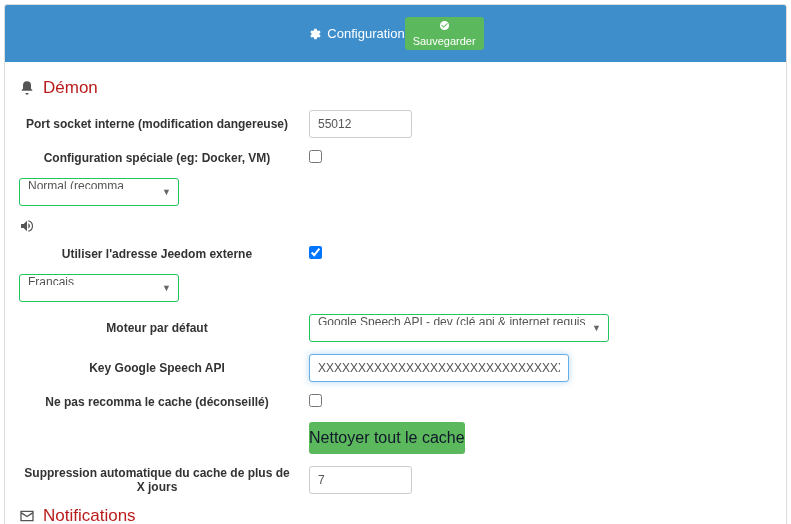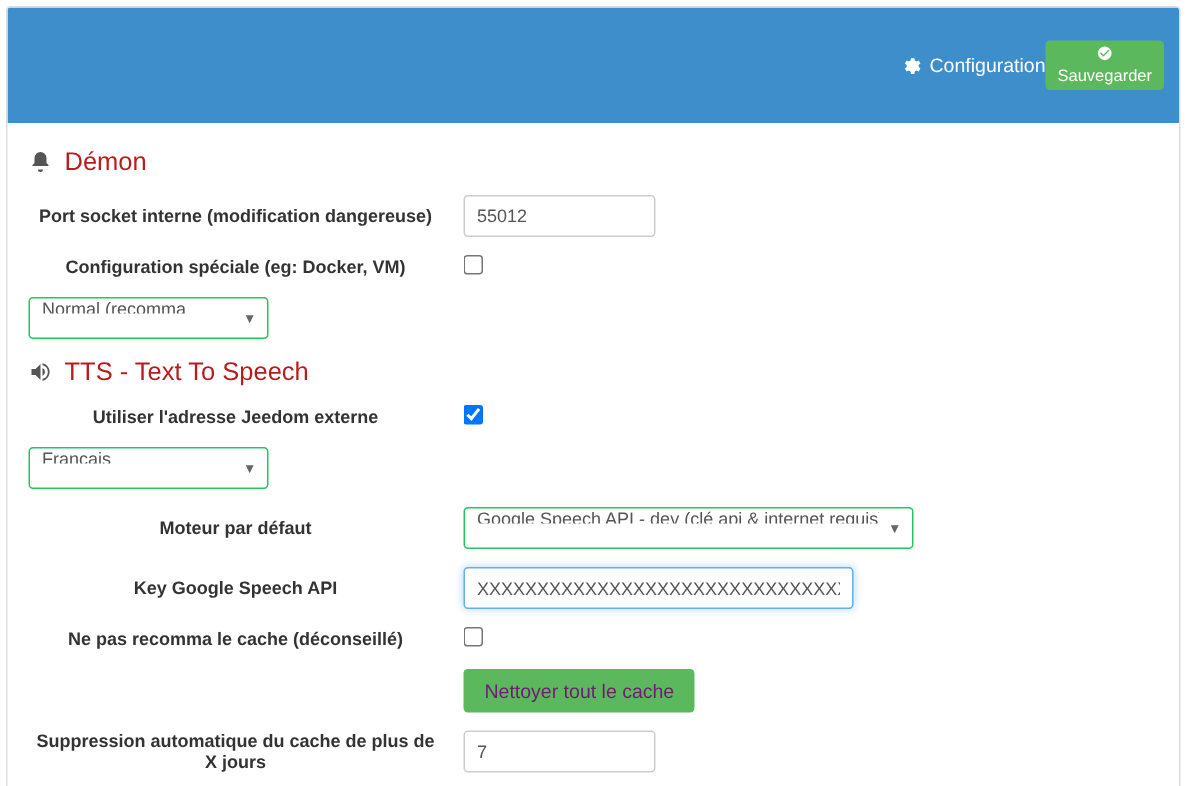--- a/index.html
+++ b/index.html
@@ -1,38 +1,38 @@
 <!DOCTYPE html>
 <html><head>
 <meta charset="utf-8">
 <style>
 * { box-sizing: border-box; margin: 0; padding: 0; }
 body { font-family: -apple-system, BlinkMacSystemFont, "Segoe UI", Arial, sans-serif; background: #fff; padding: 4px; font-size: 13px; color: #333; }
 .panel { border: 1px solid #ddd; border-radius: 3px; overflow: hidden; }
-.panel-header { background: #3e8ecc; color: #fff; padding: 22px 10px; display: flex; align-items: center; justify-content: flex-end; font-size: 13px; }
+.panel-header { background: #3e8ecc; color: #fff; padding: 12px 10px; display: flex; align-items: center; justify-content: center; font-size: 13px; }
 .panel-header-left { display: flex; align-items: center; gap: 6px; }
 .panel-header-left svg { width: 14px; height: 14px; fill: #fff; }
 .save-btn { background: #5cb85c; color: #fff; border: none; border-radius: 3px; padding: 3px 8px; font-size: 11px; display: flex; align-items: center; gap: 4px; cursor: pointer; flex-direction: column; }
 .save-btn svg { width: 11px; height: 11px; fill: #fff; }
 .panel-body { padding: 10px 14px; }
 .section-title { display: flex; align-items: center; gap: 8px; font-size: 17px; color: #b91c1c; margin: 6px 0 12px 0; font-weight: 400; }
 .section-title svg { width: 16px; height: 16px; fill: #555; }
 .form-row { display: flex; align-items: center; margin-bottom: 12px; }
 .form-label { width: 290px; text-align: center; font-size: 12px; font-weight: 600; color: #333; padding-right: 14px; }
 .form-control-wrap { flex: 1; }
-.input-text { width: 128px; height: 28px; border: 1px solid #ccc; border-radius: 3px; padding: 0 8px; font-size: 12px; color: #555; }
+.input-text { width: 103px; height: 28px; border: 1px solid #ccc; border-radius: 3px; padding: 0 8px; font-size: 12px; color: #555; }
 .input-text.med { width: 260px; }
 .input-text.focused { border-color: #66afe9; outline: none; box-shadow: 0 0 6px rgba(102,175,233,.5); }
 .select { height: 28px; border: 1px solid #22c55e; border-radius: 3px; padding: 0 22px 16px 8px; font-size: 12px; color: #555; background: #fff; appearance: none; position: relative; }
 .select-wrap { position: relative; display: inline-block; }
 .select-wrap::after { content: "▼"; font-size: 9px; color: #666; position: absolute; right: 8px; top: 50%; transform: translateY(-50%); pointer-events: none; }
 .select.sm { width: 160px; }
 .select.lg { width: 300px; }
 .checkbox { width: 13px; height: 13px; }
-.btn-green { background: #5cb85c; color: #701a75; border: none; border-radius: 3px; padding: 7px 14px; font-size: 13px; cursor: pointer; }
+.btn-green { background: #5cb85c; color: #0f172a; border: none; border-radius: 3px; padding: 7px 0; font-size: 16px; cursor: pointer; }
 </style>
 </head>
 <body>
 
 <div class="panel">
   <div class="panel-header">
     <div class="panel-header-left">
       <svg viewBox="0 0 24 24">
           <path d="M12 8a4 4 0 100 8 4 4 0 000-8zm9.4 4a7.6 7.6 0 00-.1-1.2l2.1-1.6-2-3.4-2.5 1a7.5 7.5 0 00-2-1.2L16.5 3h-4l-.4 2.6a7.5 7.5 0 00-2 1.2l-2.5-1-2 3.4 2.1 1.6A7.6 7.6 0 007.6 12a7.6 7.6 0 00.1 1.2l-2.1 1.6 2 3.4 2.5-1a7.5 7.5 0 002 1.2l.4 2.6h4l.4-2.6a7.5 7.5 0 002-1.2l2.5 1 2-3.4-2.1-1.6a7.6 7.6 0 00.1-1.2z"></path>
         </svg>
@@ -76,21 +76,20 @@
             <option>Normal (recomma</option>
           </select>
         </span>
       </div>
     </div>
 
     <div class="section-title">
       <svg viewBox="0 0 24 24">
           <path d="M3 9v6h4l5 5V4L7 9H3zm13.5 3a4.5 4.5 0 00-2.5-4v8a4.5 4.5 0 002.5-4zM14 3.2v2a7 7 0 010 13.6v2a9 9 0 000-17.6z"></path>
         </svg>
-      <span>TTS - Text To Speech</span>
     </div>
 
     <div class="form-row">
       <div class="form-label">Utiliser l'adresse Jeedom externe</div>
       <div class="form-control-wrap">
         <input type="checkbox" class="checkbox" checked="" style="">
       </div>
     </div>
 
     <div class="form-row">

